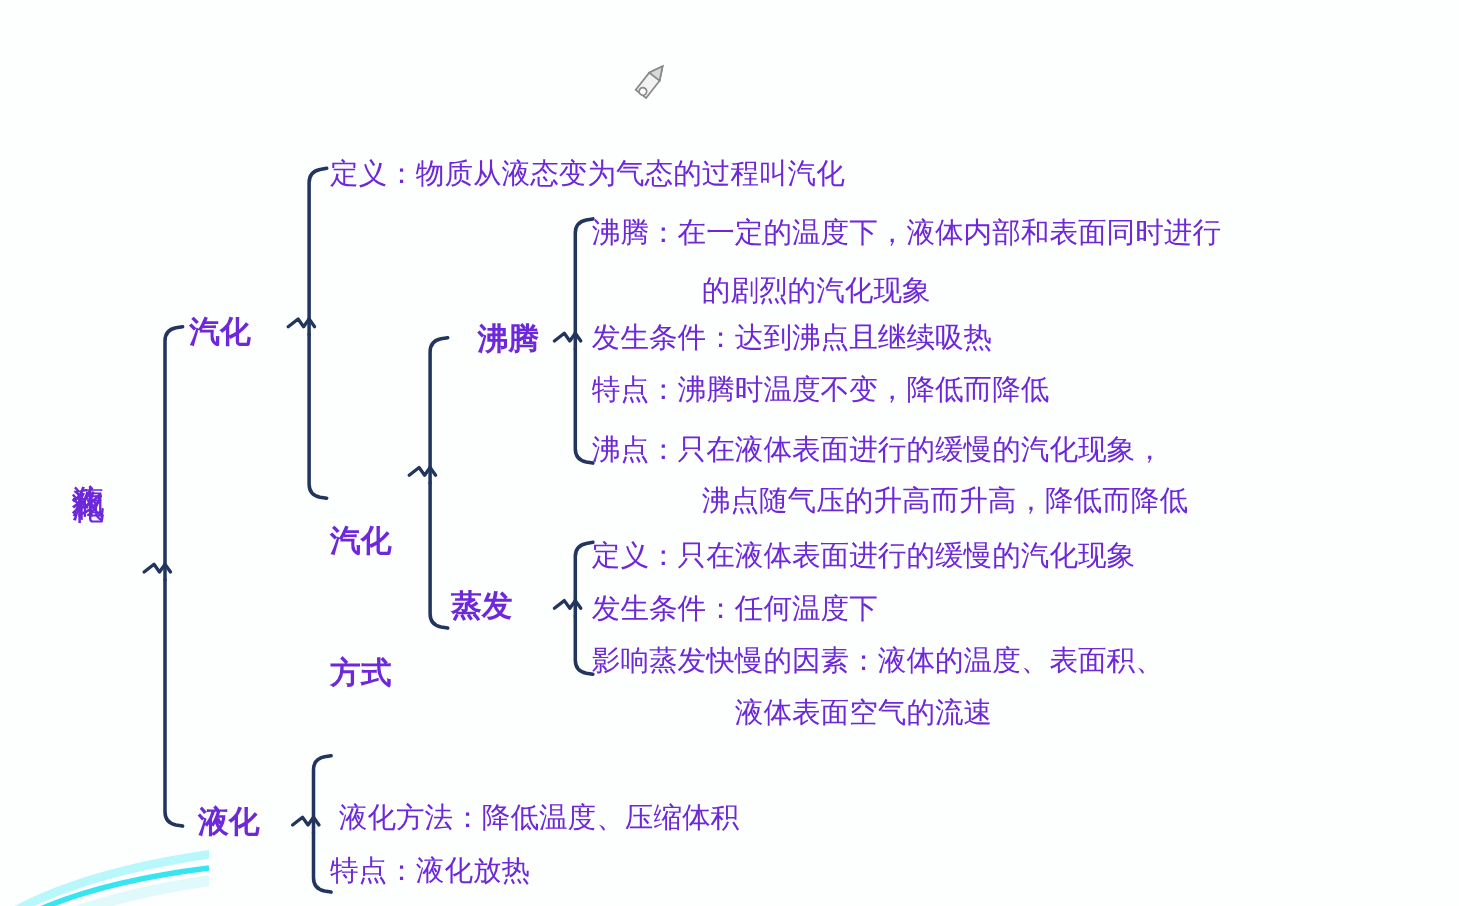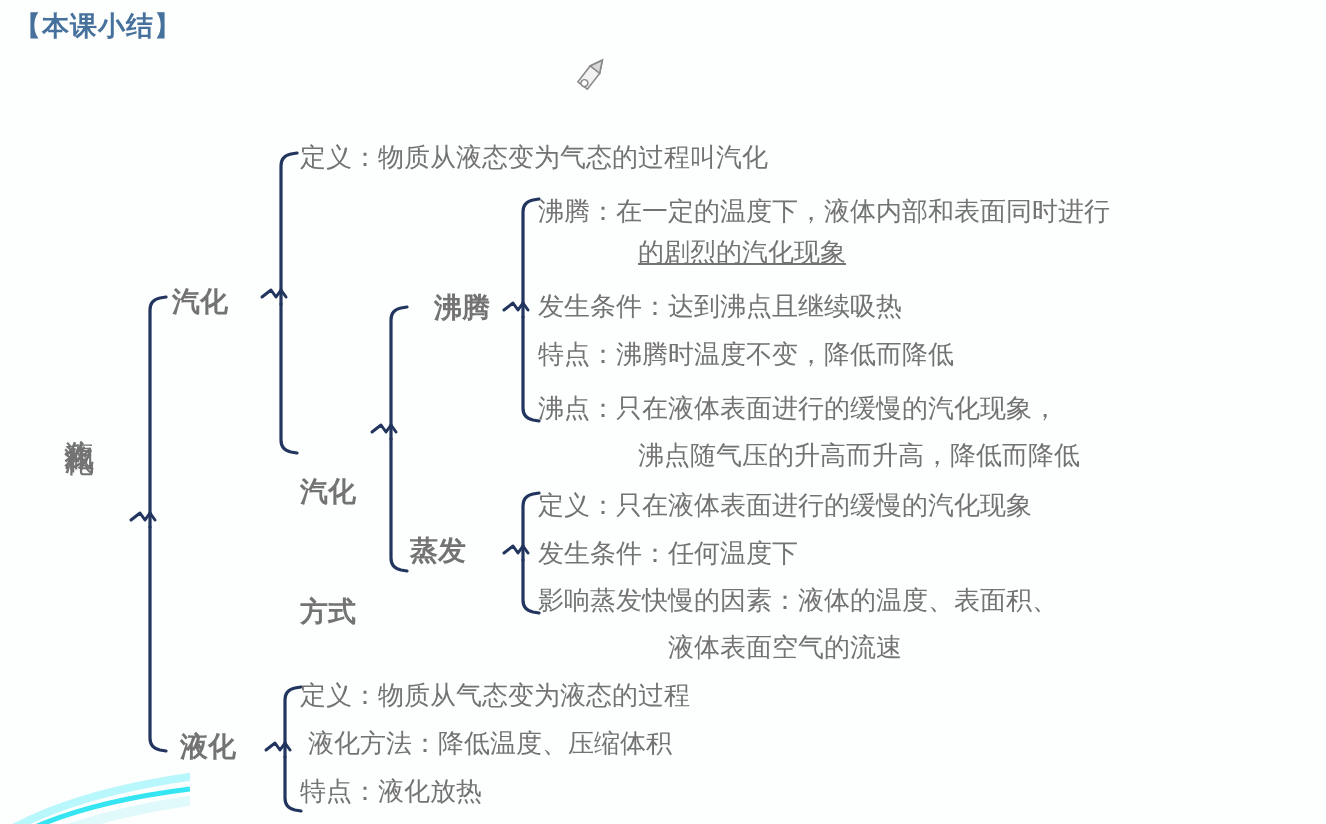--- a/index.html
+++ b/index.html
@@ -36,21 +36,21 @@
     font-size: 27px;
     font-weight: bold;
     color: #46719c;
     letter-spacing: 1px;
     white-space: nowrap;
   }
 
   
   .node {
     position: absolute;
-    color: #737373;
+    color: #6d28d9;
     font-size: 26px;
     line-height: 47px;
     white-space: pre;
   }
   .node.lvl-label {
     font-size: 28px;
     line-height: 40px;
     font-weight: bold;
   }
   .node.vertical {
@@ -92,21 +92,20 @@
 <body>
 
 <div id="stage">
 
   <svg class="corner-deco" viewBox="0 0 230 150">
     <path d="M -10 150 C 40 100 110 70 230 55" stroke="#12e0f0" stroke-width="5" fill="none" opacity="0.85"></path>
     <path d="M -10 138 C 45 88 120 58 235 42" stroke="#7ff0f8" stroke-width="8" fill="none" opacity="0.55"></path>
     <path d="M -10 160 C 50 112 120 82 235 66" stroke="#bdf6fb" stroke-width="10" fill="none" opacity="0.45"></path>
   </svg>
 
-  <div class="page-title">【本课小结】</div>
 
   <svg class="brace-layer" viewBox="0 0 1326 824">
     <g fill="none" stroke="#22355e" stroke-width="3.2" stroke-linecap="round" stroke-linejoin="round">
 
       <path d="M 131 520 L 140 513 L 145 520 L 150 513 L 155 520" stroke-width="3.0"></path>
       <path d="M 150 513 L 150 310 Q 150 300 160 298 L 166 297"></path>
       <path d="M 150 527 L 150 738 Q 150 748 160 750 L 166 751"></path>
       <path d="M 150 513 L 150 527"></path>
 
       <path d="M 262 297 L 271 290 L 276 297 L 281 290 L 286 297" stroke-width="3.0"></path>
@@ -146,32 +145,31 @@
 
   <div class="node lvl-label two-line" style="left:300px; top:392px;">
     <div>汽化</div>
     <div>方式</div>
   </div>
 
   <div class="node lvl-label" style="left:410px; top:288px;margin-left:24px;">沸腾</div>
   <div class="node lvl-label" style="left:410px; top:531px;">蒸发</div>
 
   <div class="node leaf" style="left:538px; top:188px;">沸腾：在一定的温度下，液体内部和表面同时进行</div>
-  <div class="node leaf" style="left:638px; top:229px;text-decoration:underline;">的剧烈的汽化现象</div>
+  <div class="node leaf" style="left:638px; top:241px;">的剧烈的汽化现象</div>
   <div class="node leaf" style="left:538px; top:283px;">发生条件：达到沸点且继续吸热</div>
   <div class="node leaf" style="left:538px; top:331px;">特点：沸腾时温度不变，降低而降低</div>
   <div class="node leaf" style="left:538px; top:385px;">沸点：只在液体表面进行的缓慢的汽化现象，</div>
   <div class="node leaf" style="left:638px; top:432px;">沸点随气压的升高而升高，降低而降低</div>
 
   <div class="node leaf" style="left:538px; top:482px;">定义：只在液体表面进行的缓慢的汽化现象</div>
   <div class="node leaf" style="left:538px; top:530px;">发生条件：任何温度下</div>
   <div class="node leaf" style="left:538px; top:577px;">影响蒸发快慢的因素：液体的温度、表面积、</div>
   <div class="node leaf" style="left:668px; top:624px;">液体表面空气的流速</div>
 
-  <div class="node leaf" style="left:300px; top:672px;">定义：物质从气态变为液态的过程</div>
   <div class="node leaf" style="left:308px; top:720px;">液化方法：降低温度、压缩体积</div>
   <div class="node leaf" style="left:300px; top:768px;">特点：液化放热</div>
 
   <svg class="cursor" viewBox="0 0 40 48">
     <g transform="rotate(38 20 24)">
       <path d="M 20 4 L 26 16 L 26 36 L 14 36 L 14 16 Z" fill="#f2f2f2" stroke="#8a8a8a" stroke-width="1.6"></path>
       <path d="M 20 4 L 26 16 L 14 16 Z" fill="#d9d9d9" stroke="#8a8a8a" stroke-width="1.6"></path>
       <circle cx="20" cy="33" r="3.4" fill="#ffffff" stroke="#8a8a8a" stroke-width="1.6"></circle>
     </g>
   </svg>

